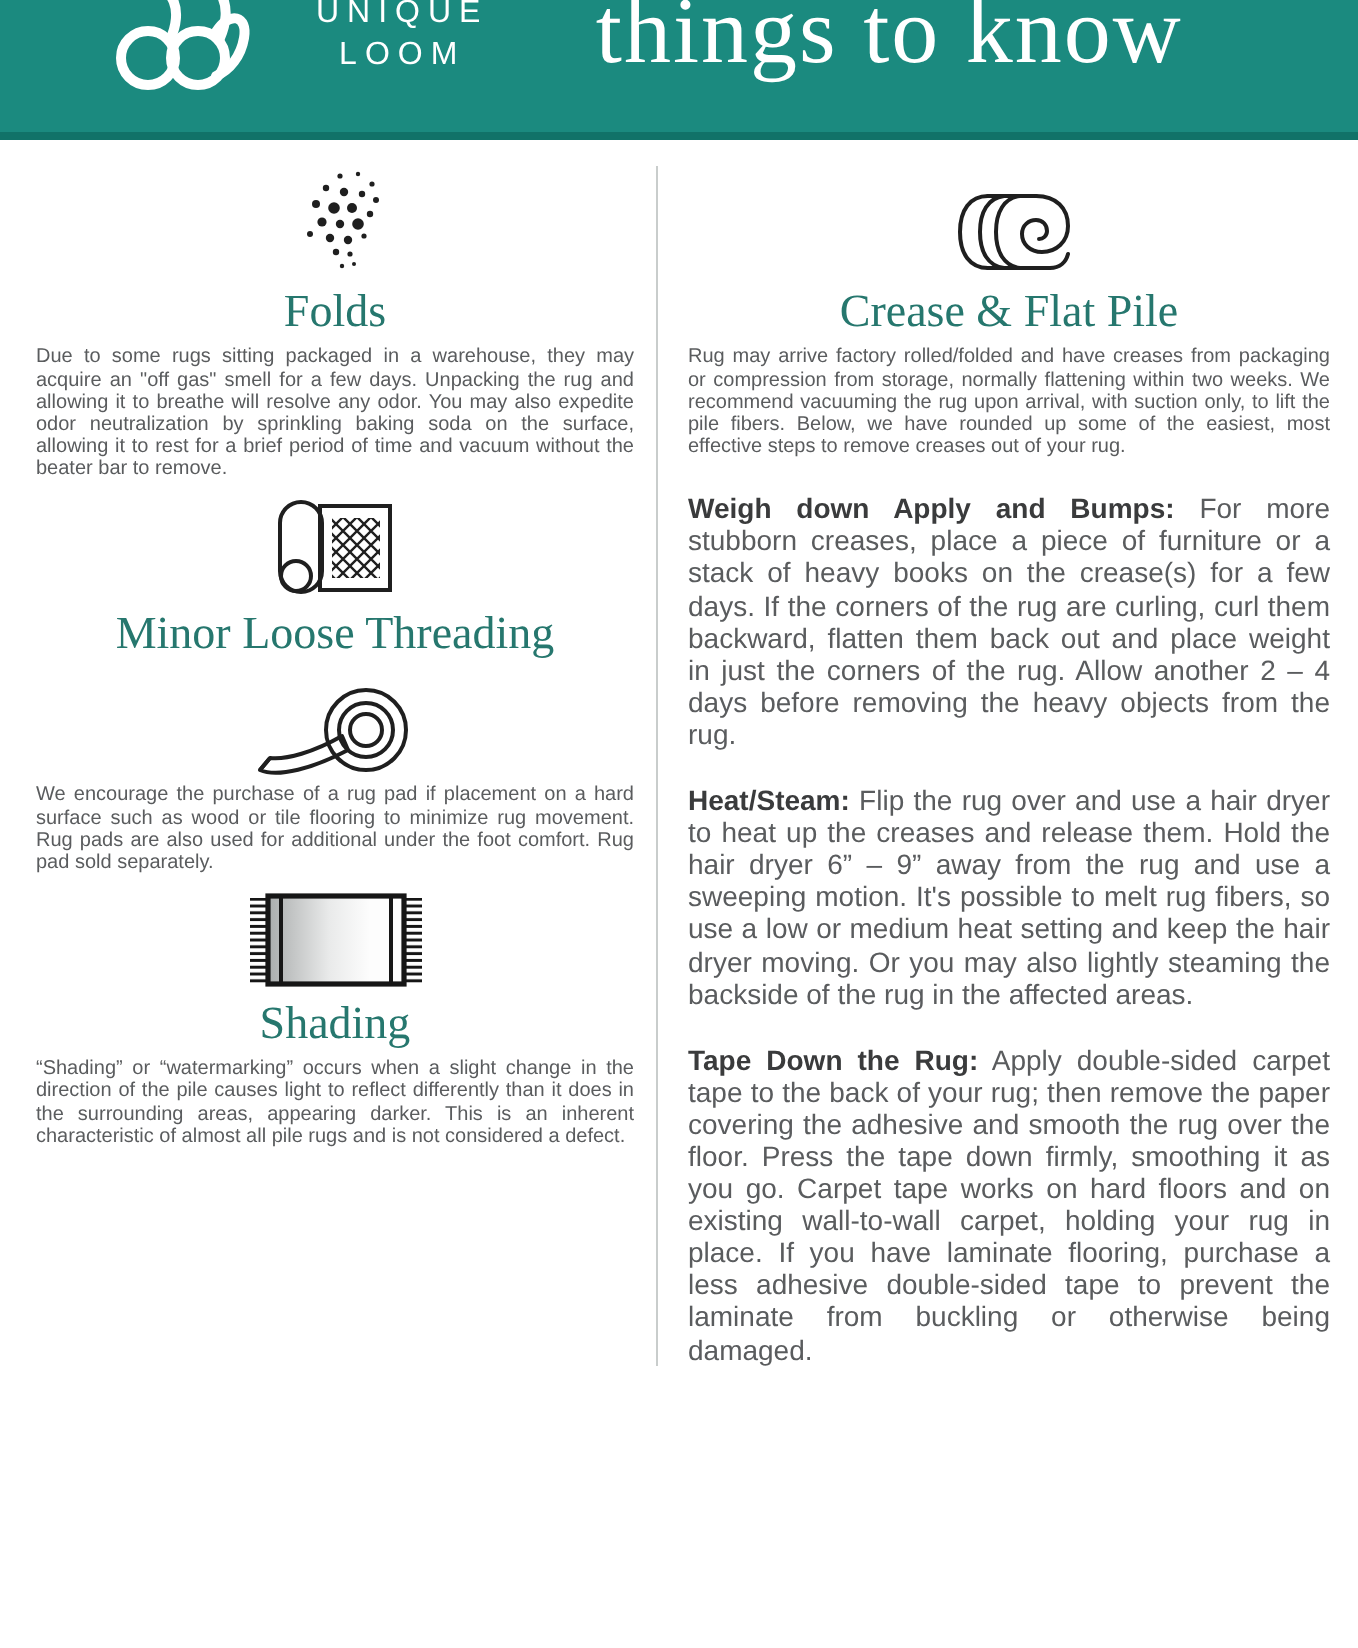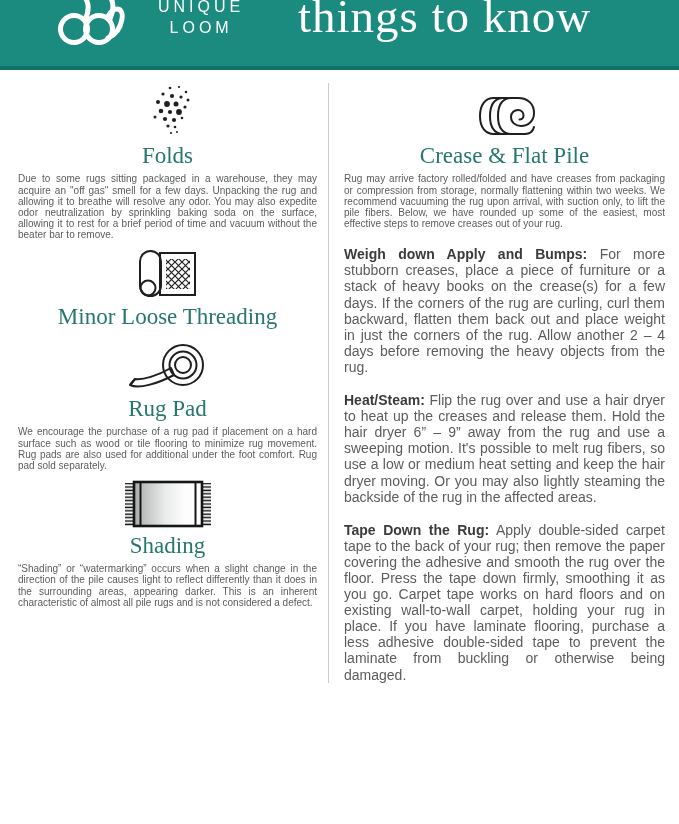--- a/index.html
+++ b/index.html
@@ -110,21 +110,20 @@
       <div class="section">
         <div class="icon-row">
           <svg width="86" height="54" viewBox="0 0 86 54">
             <path d="M46 30 C 32 38, 18 42, 10 41 L 5 47 C 14 51, 32 46, 49 37 Z" fill="#ffffff" class="ink" stroke-linejoin="round"></path>
             <path d="M10 41 L 5 47" class="ink"></path>
             <circle cx="58" cy="27" r="20" fill="#ffffff" class="ink"></circle>
             <circle cx="58" cy="27" r="13.5" fill="#ffffff" class="ink"></circle>
             <circle cx="58" cy="27" r="8" fill="#ffffff" class="ink"></circle>
           </svg>
         </div>
-        <h2 class="section-title">Rug Pad</h2>
         <p class="body-text">We encourage the purchase of a rug pad if placement on a hard surface such as wood or tile flooring to minimize rug movement. Rug pads are also used for additional under the foot comfort. Rug pad sold separately.</p>
       </div>
 
       <div class="section">
         <div class="icon-row">
           <svg width="92" height="50" viewBox="0 0 92 50">
             <defs>
               <linearGradient id="sg" x1="0" y1="0" x2="1" y2="0">
                 <stop offset="0" stop-color="#a9acac"></stop>
                 <stop offset="0.45" stop-color="#e9eaea"></stop>

